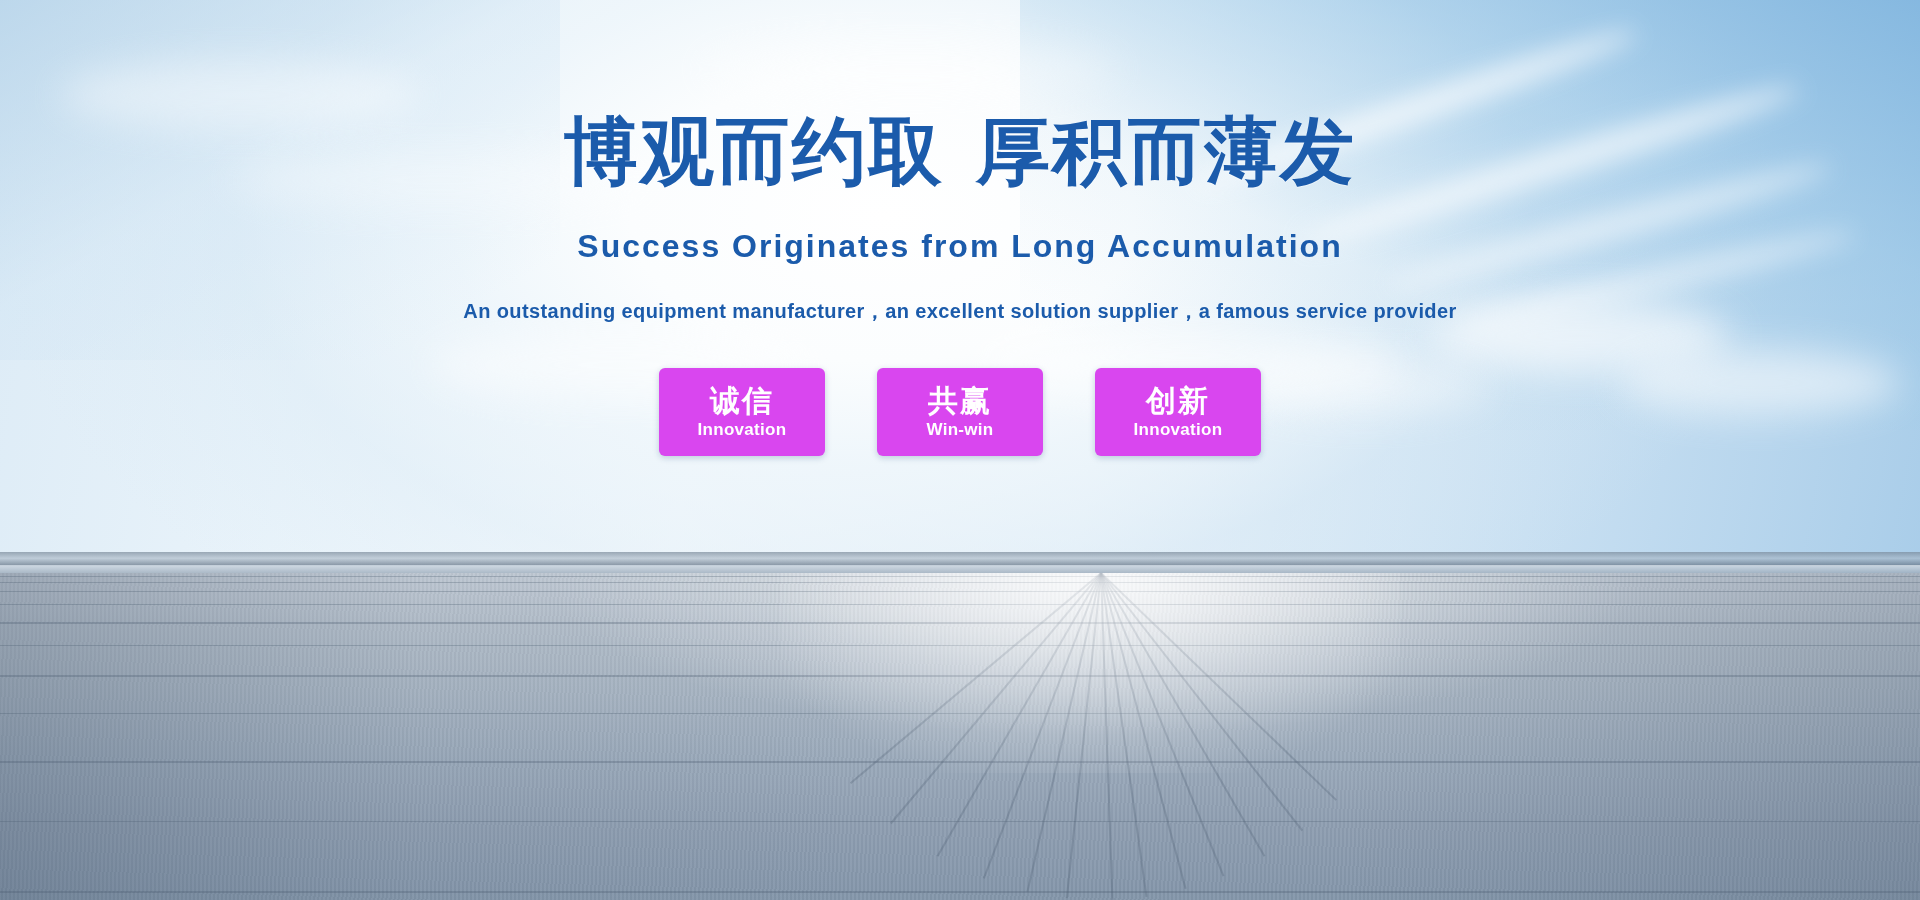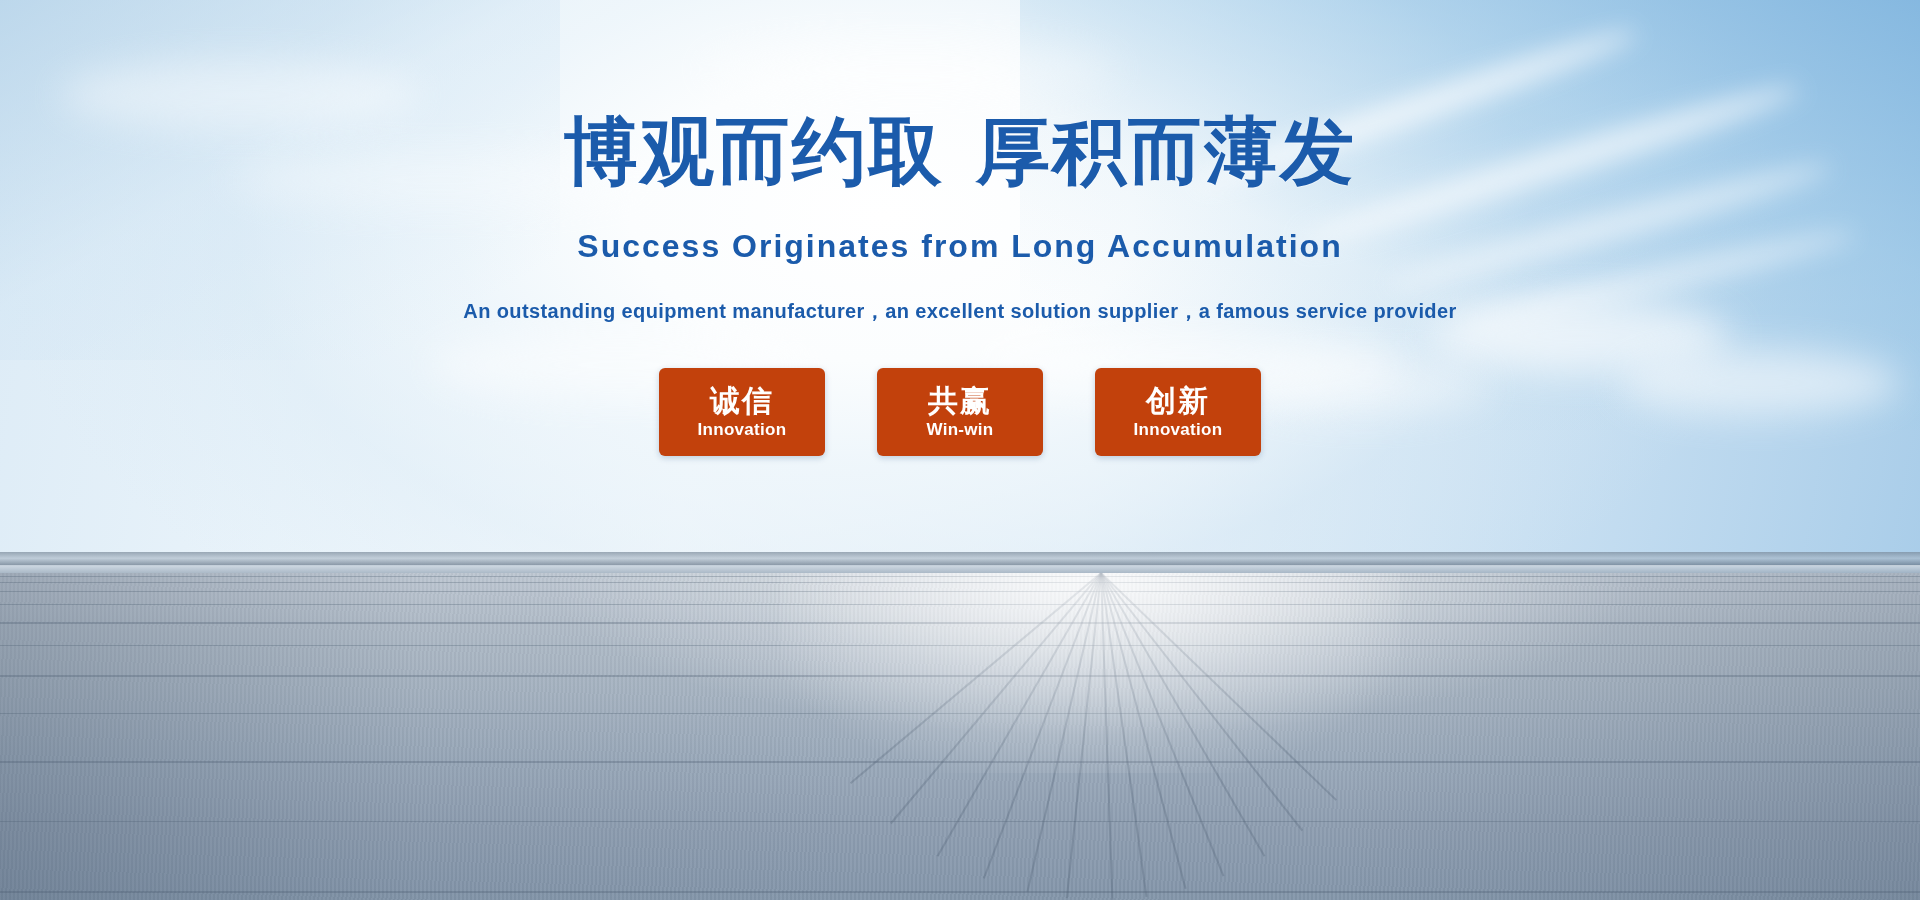--- a/index.html
+++ b/index.html
@@ -140,21 +140,21 @@
     font-family:"Liberation Sans", sans-serif;
   }
 
   
   .values {
     position:absolute; left:0; top:368px; width:1920px;
     display:flex; justify-content:center; align-items:flex-start; gap:52px;
   }
   .vbox {
     width:166px; height:88px; border-radius:6px;
-    background:#c2410c;
+    background:#d946ef;
     display:flex; flex-direction:column; align-items:center; justify-content:center;
     color:#ffffff; gap:2px;
     box-shadow:0 2px 6px rgba(20,60,110,0.22);
   }
   .vbox .cn {
     font-size:30px; line-height:34px; font-weight:bold; letter-spacing:2px;
     font-family:"DejaVu Sans", sans-serif;
   }
   .vbox .en {
     font-size:17px; line-height:20px; font-weight:bold; letter-spacing:0.3px;

